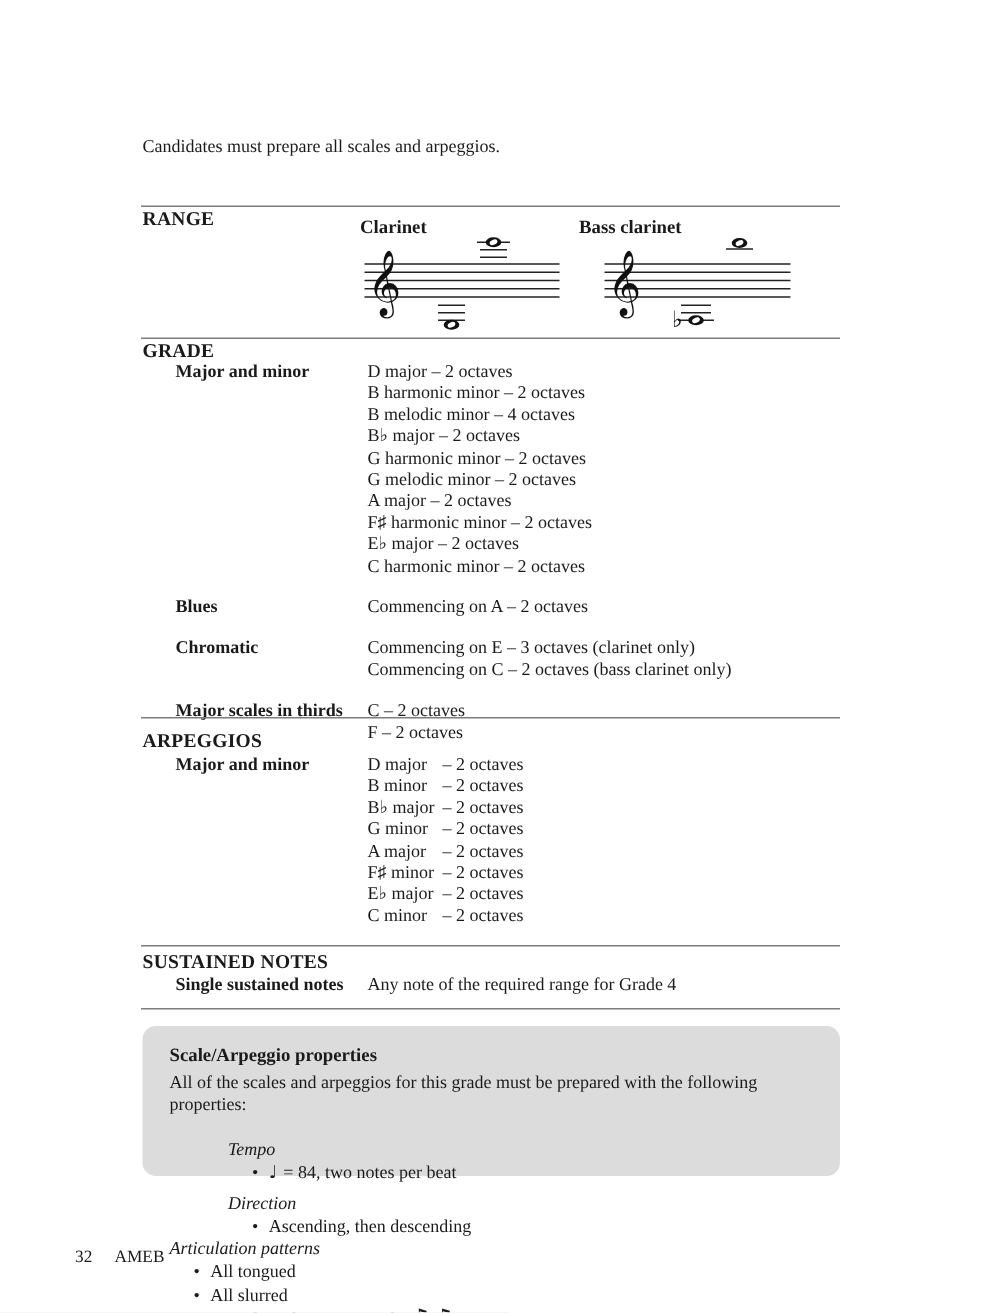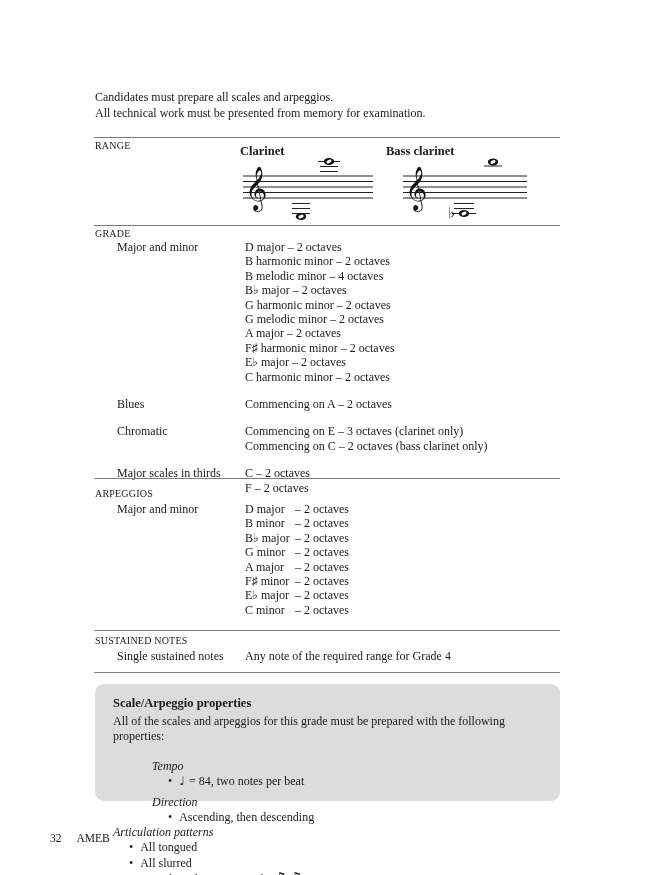--- a/index.html
+++ b/index.html
@@ -17,40 +17,40 @@
     white-space:nowrap; color:#111;
   }
 
   
   .intro { position:absolute; left:95px; top:89px; line-height:16px; }
 
   
   .rule { position:absolute; left:94px; width:466px; height:0; border-top:1px solid #7d7d7d; }
 
   
-  .sec-head { font-weight:normal; font-size:10px; line-height:13px; letter-spacing:0.2px; }
+  .sec-head { font-weight:bold; font-size:13px; line-height:13px; letter-spacing:0.2px; }
 
   
   .range-head { position:absolute; left:95px; top:139px; }
   .inst-label { position:absolute; top:144px; font-weight:bold; font-size:12.5px; }
   .staff-svg { position:absolute; top:156px; }
 
   
   .tbl { position:absolute; left:95px; width:466px; }
   .trow { display:grid; grid-template-columns:150px 1fr; }
   .trow.gap { margin-top:13px; }
-  .tlabel { padding-left:22px; font-weight:normal; }
+  .tlabel { padding-left:22px; font-weight:bold; }
   .titem, .tlabel, .tval { font-size:12px; line-height:14.4px; }
 
   
   .akey { display:inline-block; width:50px; }
 
   
   .propbox {
-    position:absolute; left:95px; top:684px; width:465px; height:117px;
+    position:absolute; left:95px; top:684px; width:465px; height:100px;
     background:#dcdcdc; border-radius:9px; box-sizing:border-box;
     padding:12px 18px 0 18px;
   }
   .propbox-title { font-weight:bold; font-size:12.5px; line-height:14px; }
   .propbox-intro { margin-top:4px; font-size:12px; line-height:15px; }
   .prop-cols { display:flex; margin-top:15px;flex-direction:column; }
   .prop-col-left  { width:225px; box-sizing:border-box; padding-left:39px; }
   .prop-col-right { flex:1; }
   .prop-sub { font-style:italic; font-size:12px; line-height:15px; }
   .bullet-row { display:flex; align-items:baseline; padding-left:16px; font-size:12px; line-height:15.5px; }
@@ -72,21 +72,20 @@
   svg text { font-family:"DejaVu Sans", sans-serif; }
 </style>
 </head>
 <body>
 
 <div class="page">
 
 
   <div class="intro">
     <div>Candidates must prepare all scales and arpeggios.</div>
-    <div>All technical work must be presented from memory for examination.</div>
   </div>
 
   <div class="rule" style="top:137px"></div>
 
   <div class="range-head sec-head">RANGE</div>
   <div class="inst-label" style="left:240px">Clarinet</div>
   <div class="inst-label" style="left:386px">Bass clarinet</div>
 
   <svg class="staff-svg" style="left:241px" width="134" height="66" viewBox="0 0 134 66">
     <g stroke="#222" stroke-width="1">

